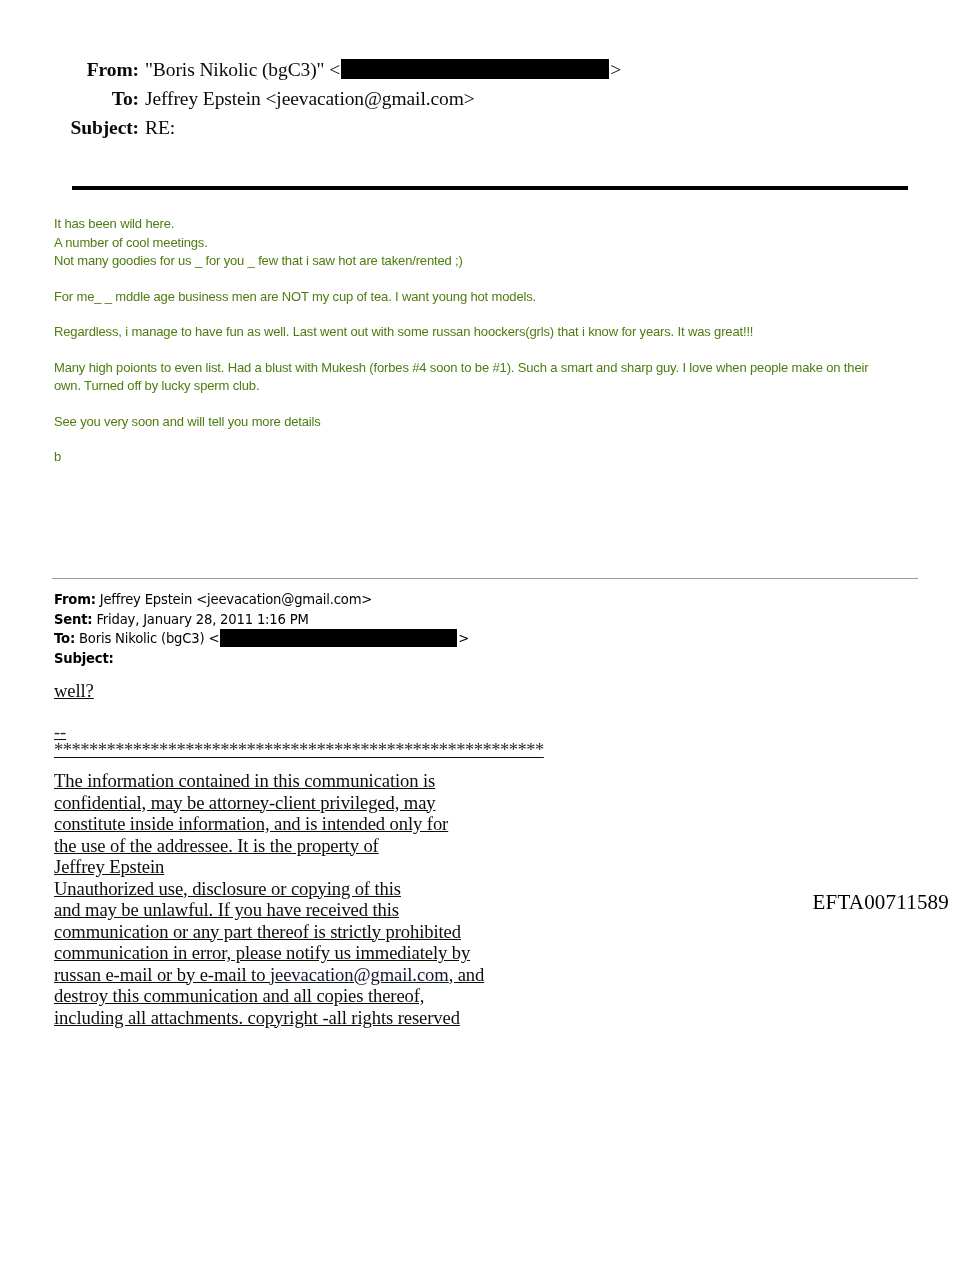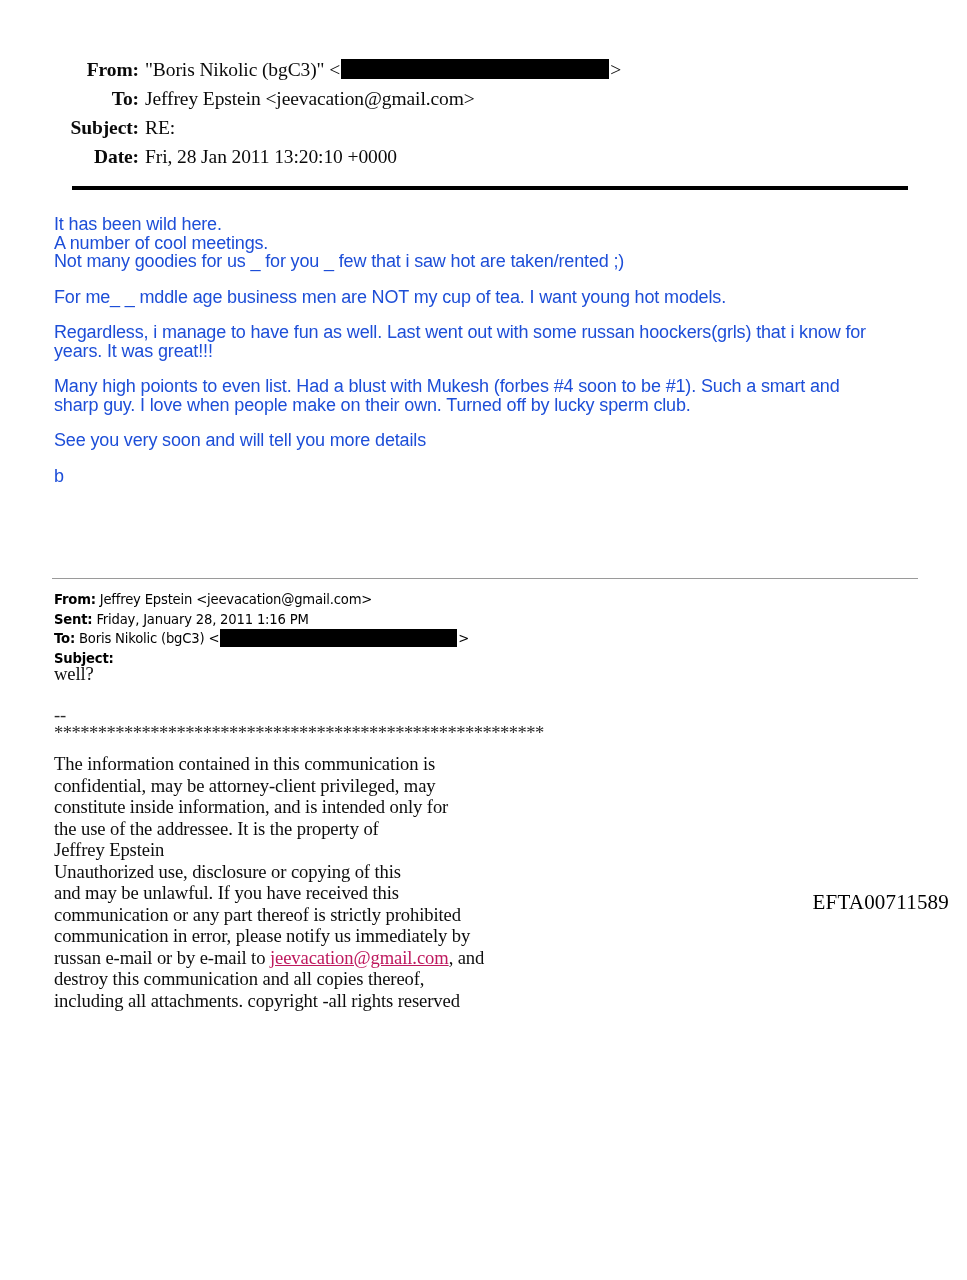--- a/index.html
+++ b/index.html
@@ -79,23 +79,23 @@
     background: #000000;
   }
 
   
   .msg-body {
     position: absolute;
     left: 54px;
     top: 215px;
     width: 828px;
     font-family: "Liberation Sans", sans-serif;
-    font-size: 18px;
+    font-size: 13px;
     line-height: 18.5px;
-    color: #1d4ed8;
+    color: #4d7c0f;
     letter-spacing: -0.15px;
   }
   .msg-body p {
     margin: 0 0 17px 0;
   }
   .msg-body p.tight {
     margin: 0 0 0 0;
   }
 
   
@@ -121,27 +121,28 @@
     letter-spacing: -0.2px;
   }
   .q-row { white-space: nowrap; display: flex; align-items: center; }
   .q-label { font-weight: bold; margin-right: 4px; }
   .q-val { font-weight: normal; }
 
   
   .quoted-body {
     position: absolute;
     left: 54px;
-    top: 663px;
+    top: 680px;
     width: 540px;
     font-family: "Liberation Serif", serif;
     font-size: 18.6px;
     line-height: 21.5px;
     color: #0d0d0d;
     letter-spacing: -0.1px;
+    text-decoration: underline;
   }
   .quoted-body .blank { height: 21.5px; }
   .stars {
     font-family: "Liberation Serif", serif;
     font-size: 18.6px;
     letter-spacing: -0.55px;
     color: #2b2b2b;
     white-space: nowrap;
     line-height: 19px;
   }
@@ -150,21 +151,21 @@
     color: #2b2b2b;
   }
   .disclaimer {
     margin-top: 11px;
   }
   .disclaimer .dline {
     white-space: nowrap;
     line-height: 21.5px;
   }
   .maillink {
-    color: #be185d;
+    color: #0f172a;
     text-decoration: underline;
   }
 
   
   .bates {
     position: absolute;
     right: 18px;
     bottom: 25px;
     font-family: Liberation Serif, serif;
     font-size: 21px;
@@ -191,24 +192,20 @@
     <div class="hdr-row">
       <span class="hdr-label">To:</span>
       <span class="hdr-value">Jeffrey Epstein &lt;jeevacation@gmail.com&gt;</span>
     </div>
 
     <div class="hdr-row">
       <span class="hdr-label">Subject:</span>
       <span class="hdr-value">RE:</span>
     </div>
 
-    <div class="hdr-row">
-      <span class="hdr-label">Date:</span>
-      <span class="hdr-value">Fri, 28 Jan 2011 13:20:10 +0000</span>
-    </div>
 
   </div>
 
   <div class="rule-heavy"></div>
 
   <div class="msg-body">
     <p class="tight">It has been wild here.</p>
 
     <p class="tight">A number of cool meetings.</p>
     <p>Not many goodies for us _ for you _ few that i saw hot are taken/rented ;)</p>

